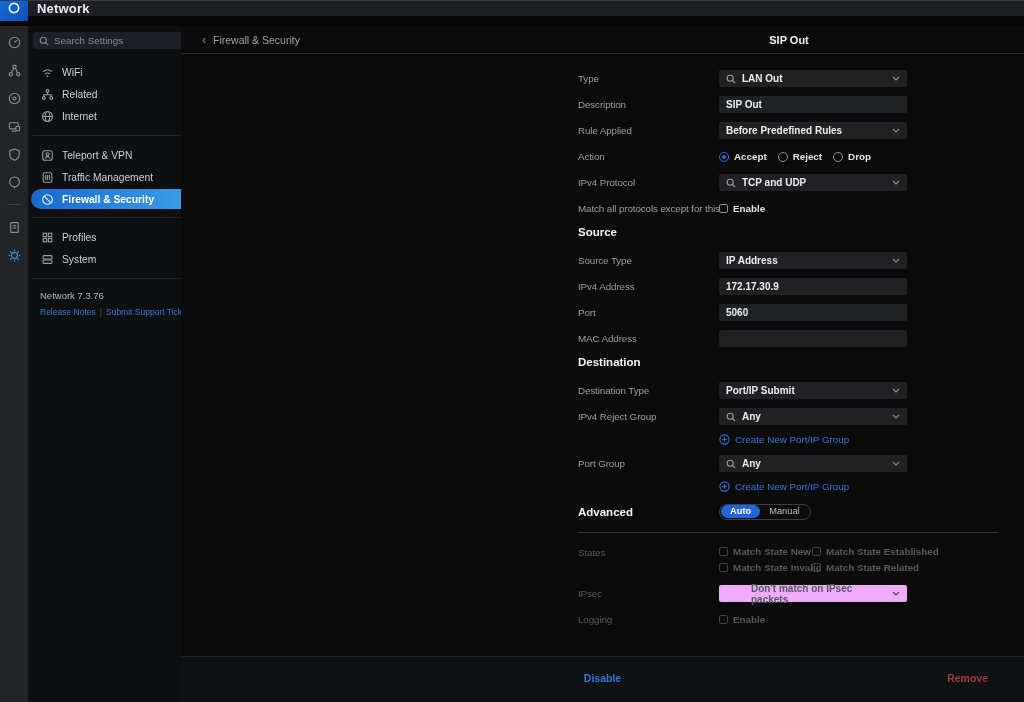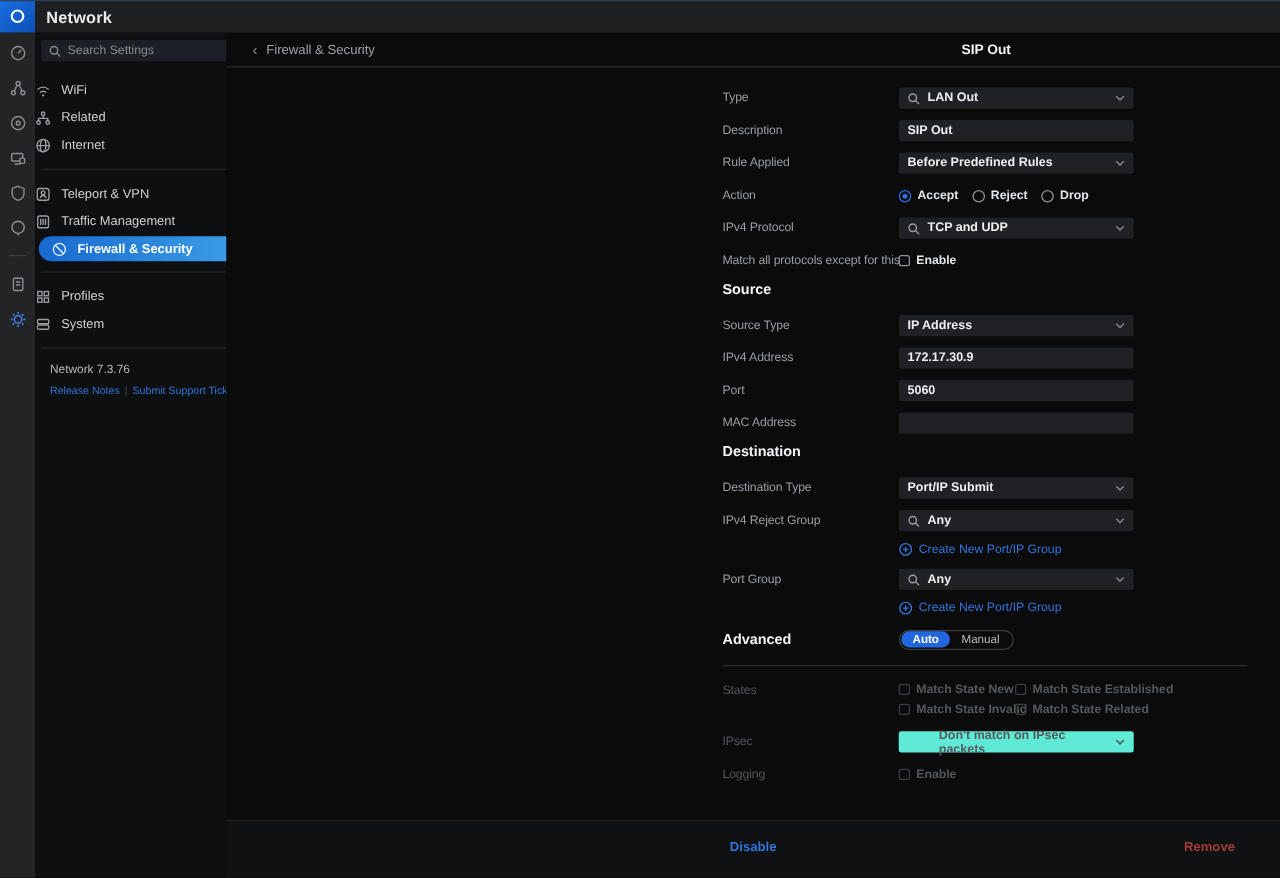--- a/index.html
+++ b/index.html
@@ -1,42 +1,42 @@
 <!DOCTYPE html>
 <html><head>
 <meta charset="utf-8">
 <style>
   * { margin:0; padding:0; box-sizing:border-box; }
   html,body { width:1024px; height:702px; background:#070708; overflow:hidden;
     font-family:"Liberation Sans", sans-serif; -webkit-font-smoothing:antialiased; }
   .accent-line { position:absolute; top:0; left:0; width:1024px; height:1px; background:#2c3e57; z-index:20; }
 
   
-  .topbar { position:absolute; top:0; left:0; width:1024px; height:26px; background:#1d1f21;
+  .topbar { position:absolute; top:0; left:0; width:1024px; height:16px; background:#1d1f21;
     display:flex; align-items:center; z-index:10; }
   .logo-sq { width:28px; height:26px; background:linear-gradient(140deg,#1a6ede,#0b50b8);
     display:flex; align-items:center; justify-content:center; }
   .app-title { margin-left:9px; color:#ececee; font-size:13px; font-weight:bold; letter-spacing:.2px; }
 
   
   .rail { position:absolute; top:26px; left:0; width:28px; height:676px; background:#222426;
     display:flex; flex-direction:column; align-items:center; padding-top:8px; }
   .rail-icon { width:16px; height:16px; color:#8b8e92; margin-bottom:12px; display:flex;
     align-items:center; justify-content:center; cursor:pointer; }
   .rail-icon svg { width:15px; height:15px; }
   .rail-icon.active { color:#3f7fe0; }
   .rail-divider { width:14px; height:1px; background:#3a3c3e; margin:2px 0 14px 0; }
 
   
   .sidebar { position:absolute; top:26px; left:28px; width:181px; height:676px; background:#0e0f10;
     border-right:1px solid #242628; }
   .search-box { margin:6px 6px 12px 5px; height:17px; background:#1c2026; border-radius:3px;
     display:flex; align-items:center; padding:0 6px; gap:5px; cursor:text; }
   .search-box .ph { color:#878b90; font-size:9.8px; }
-  .nav-item { height:22px; display:flex; align-items:center; gap:8px; 
+  .nav-item { height:22px; display:flex; align-items:center; gap:8px; padding-left:13px;
     color:#ced1d4; font-size:10.3px; cursor:pointer; }
   .nav-item .ico { width:13px; height:13px; color:#9a9da1; display:flex; align-items:center; justify-content:center; }
   .nav-item .ico svg { width:13px; height:13px; }
   .nav-item.selected { background:linear-gradient(90deg,#1769cf,#3da1e8); border-radius:12px;
     margin:1px 9px 1px 3px; height:20px; padding-left:10px; color:#ffffff; font-weight:bold; }
   .nav-item.selected .ico { color:#eaf3fc; }
   .side-divider { height:1px; background:#232527; margin:8px 9px 8px 5px; }
   .version { margin:11px 0 6px 12px; color:#b4b7ba; font-size:9.5px; }
   .side-links { margin-left:12px; display:flex; align-items:center; gap:4px; font-size:8.5px; }
   .side-links .lnk { color:#3274d9; cursor:pointer; }
@@ -81,21 +81,21 @@
     height:16px; padding:0 1px; }
   .seg .opt { padding:0 9px; height:13px; line-height:13px; border-radius:7px; font-size:9.3px;
     color:#b9bcbf; cursor:pointer; }
   .seg .opt.on { background:#2166dd; color:#ffffff; font-weight:bold; }
 
   .adv-divider { height:1px; background:#2e2f31; margin:12px 26px 13px 397px; }
 
   .dim .flabel { color:#53565a; }
   .dim .opt-label { color:#55585c; }
   .dim .cb { border-color:#3c3f43; }
-  .field.dim { background:#5eead4; color:#56595d;padding-left:32px; }
+  .field.dim { background:#f0abfc; color:#56595d;padding-left:32px; }
   .states-grid { display:grid; grid-template-columns:93px 1fr; row-gap:5px; }
   .states-grid .st-item { display:flex; align-items:center; }
   .states-grid .opt-label { margin-right:0; white-space:nowrap; }
 
   .footer { position:absolute; left:0; right:0; bottom:0; height:46px; background:#101113;
     border-top:1px solid #1f2022; }
   .btn-disable { position:absolute; left:50%; transform:translateX(-50%); top:15px;
     color:#3274d9; font-size:10.5px; font-weight:bold; cursor:pointer; }
   .btn-remove { position:absolute; right:36px; top:15px; color:#a13a3e; font-size:10.5px;
     font-weight:bold; cursor:pointer; }

